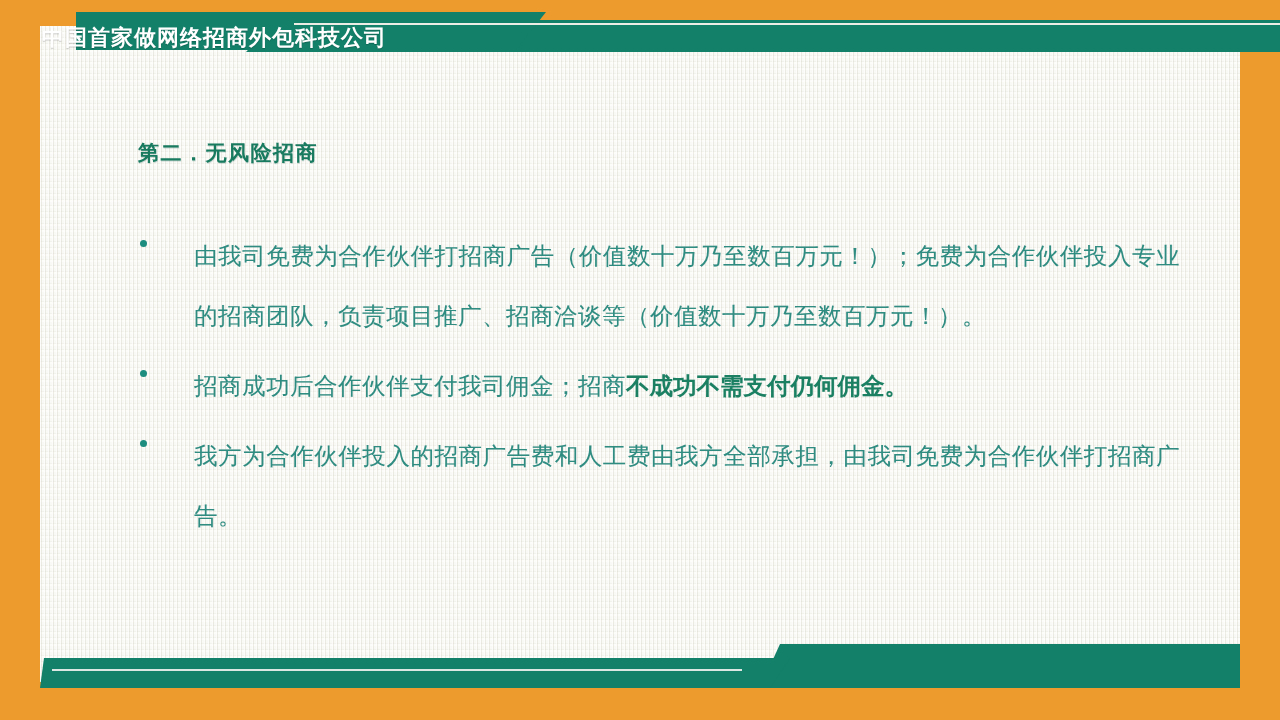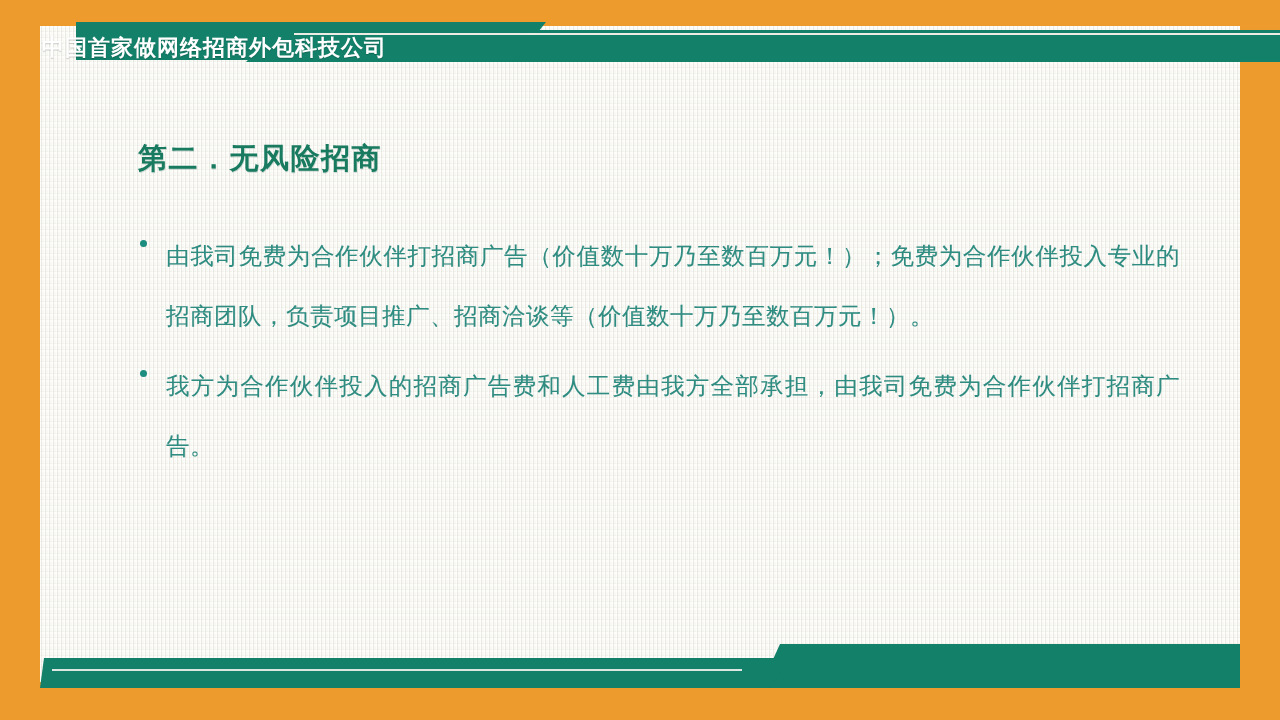--- a/index.html
+++ b/index.html
@@ -35,21 +35,21 @@
         rgba(252,252,249,0.85) 2px,
         rgba(229,228,219,0.45) 2px,
         rgba(229,228,219,0.45) 3px,
         rgba(255,255,255,0.30) 3px,
         rgba(255,255,255,0.30) 6px);
   }
 
   
   .header-band{
     position:absolute;
-    left:40px; top:22px;
+    left:40px; top:12px;
     width:1233px; height:52px;
     overflow:visible;
     padding-left:36px;
   }
   .header-band svg{ display:block; }
 
   .header-title{
     position:absolute;
     left:0px; top:0px;
     width:520px; height:52px;
@@ -60,38 +60,39 @@
     font-weight:bold;
     letter-spacing:1px;
     white-space:nowrap;
     text-shadow:0 1px 1px rgba(0,0,0,0.20);
   }
 
   
   .title-heading{
     position:absolute;
     left:138px; top:139px;
-    font-size:29px;
+    font-size:21px;
     font-weight:bold;
     color:#187A5F;
     letter-spacing:1.5px;
     white-space:nowrap;
     text-shadow:0.5px 0.5px 0 rgba(120,160,150,0.35);
   }
 
   .bullets{
     position:absolute;
     left:140px; top:226px;
     width:1040px;
   }
   .bullet{
     position:relative;
     display:flex;
     align-items:flex-start;
     margin-bottom:10px;
+    gap:28px;
   }
   .bullet-dot{
     flex:0 0 auto;
     width:26px;
     padding-top:14px;
     line-height:0;
   }
   .bullet-dot i{
     display:block;
     width:7px; height:7px;
@@ -147,20 +148,26 @@
 
   <div class="bullets">
 
     <div class="bullet">
       <span class="bullet-dot">
           <i></i>
         </span>
       <div class="bullet-text"><span>由我司免费为合作伙伴打招商广告（价值数十万乃至数百万元！）；免费为合作伙伴投入专业的招商团队，负责项目推广、招商洽谈等（价值数十万乃至数百万元！）。</span></div>
     </div>
 
+    <div class="bullet">
+      <span class="bullet-dot">
+          <i></i>
+        </span>
+      <div class="bullet-text"><span>招商成功后合作伙伴支付我司佣金；招商</span><span class="strong">不成功不需支付仍何佣金。</span></div>
+    </div>
 
     <div class="bullet">
       <span class="bullet-dot">
           <i></i>
         </span>
       <div class="bullet-text"><span>我方为合作伙伴投入的招商广告费和人工费由我方全部承担，由我司免费为合作伙伴打招商广告。</span></div>
     </div>
 
   </div>
 

